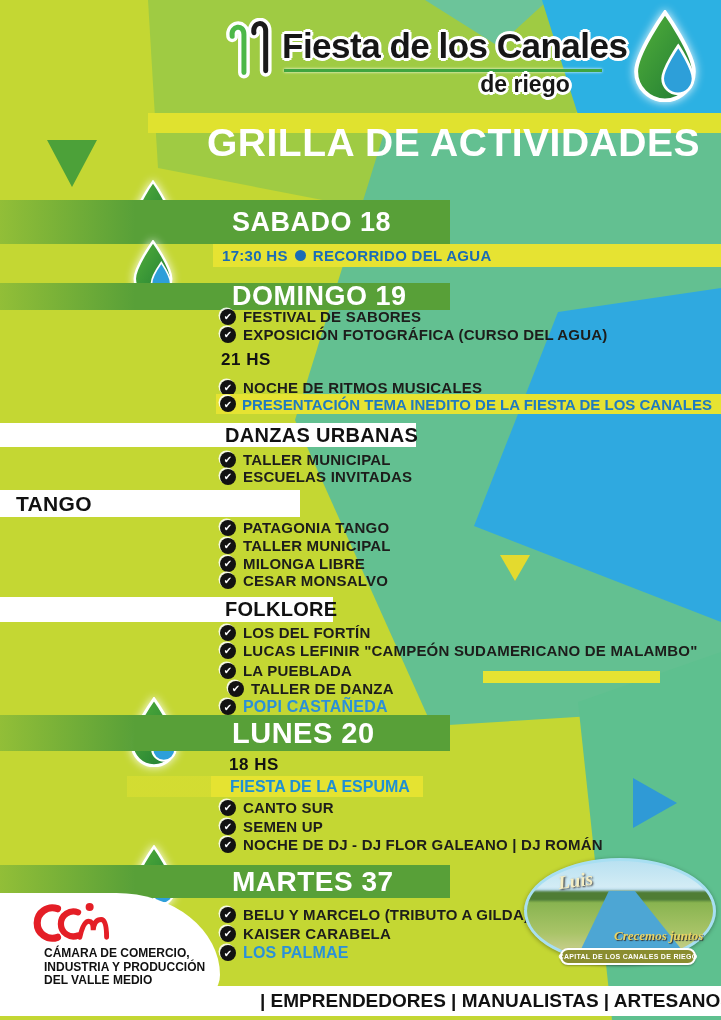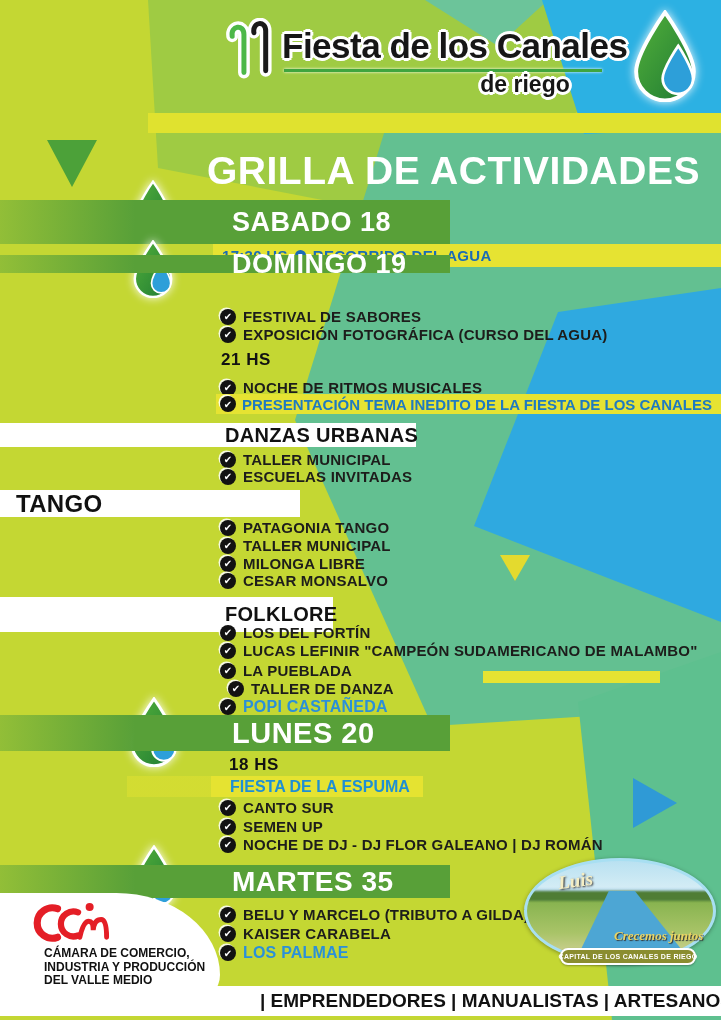--- a/index.html
+++ b/index.html
@@ -23,21 +23,21 @@
   .deco-yellow-tri{left:500px;top:555px;width:0;height:0;border-left:15px solid transparent;border-right:15px solid transparent;border-top:26px solid #e4da2e;}
   .deco-yellow-bar{left:483px;top:671px;width:177px;height:12px;background:#e6e332;}
   .deco-blue-tri{left:633px;top:778px;width:0;height:0;border-top:25px solid transparent;border-bottom:25px solid transparent;border-left:44px solid #2f9ad6;}
   
   .year{left:36px;top:16px;color:#fff;font-weight:800;font-size:55px;line-height:54px;letter-spacing:1px;}
   .year .l2{display:block;margin-left:20px;}
   .outline-w{text-shadow:-2px -2px 0 #fff,2px -2px 0 #fff,-2px 2px 0 #fff,2px 2px 0 #fff,0 -3px 0 #fff,0 3px 0 #fff,-3px 0 0 #fff,3px 0 0 #fff;}
   .fiesta-title{left:282px;top:26px;font-size:35px;font-weight:800;color:#161616;letter-spacing:-.5px;white-space:nowrap;}
   .fiesta-underline{left:284px;top:69px;width:318px;height:3px;background:#3fa53f;box-shadow:0 0 3px #fff;}
   .fiesta-sub{left:445px;top:71px;width:160px;text-align:center;font-size:23px;font-weight:800;color:#161616;}
-  .grid-title{left:207px;top:149px;font-size:39px;font-weight:800;color:#fff;letter-spacing:.5px;white-space:nowrap;}
+  .grid-title{left:207px;top:121px;font-size:39px;font-weight:800;color:#fff;letter-spacing:.5px;white-space:nowrap;}
   
   .drop{filter:drop-shadow(0 0 5px rgba(255,255,255,.95));}
   
   .day-banner{left:0;width:450px;display:flex;align-items:center;box-sizing:border-box;padding-left:232px;
     background:linear-gradient(90deg,rgba(96,166,60,.5),#58a038 30%);
     color:#fff;font-weight:800;font-size:27px;letter-spacing:.5px;white-space:nowrap;}
   
   .band{box-sizing:border-box;display:flex;align-items:center;background:#e6e332;}
   .band-1730{left:213px;top:244px;width:604px;height:23px;padding-left:9px;gap:7px;font-size:15px;font-weight:800;color:#1b6cb5;letter-spacing:.3px;}
   .dot{width:11px;height:11px;border-radius:50%;background:#1b6cb5;}
@@ -127,21 +127,21 @@
   <div class="abs band band-1730">
     <span>17:30 HS</span>
     <span class="dot"></span>
     <span>RECORRIDO DEL AGUA</span>
   </div>
 
   <svg class="abs drop" style="left:128px;top:240px;" width="50" height="58" viewBox="0 0 100 118">
     <path d="M50 3 C50 3 13 55 13 79 a37 37 0 0 0 74 0 C87 55 50 3 50 3 Z" fill="url(#gdrop)" stroke="#ffffff" stroke-width="5"></path>
     <path d="M67 46 C67 46 47 75 47 88 a19.5 19.5 0 0 0 39 0 C86 75 67 46 67 46 Z" fill="#2d9fd9" stroke="#ffffff" stroke-width="3.5"></path>
   </svg>
-  <div class="abs day-banner" style="top:255px;height:18px;">
+  <div class="abs day-banner" style="top:283px;height:27px;">
     <span>DOMINGO 19</span>
   </div>
 
   <div class="abs item" style="left:220px;top:308px;">
     <span class="check"></span>
     <span>FESTIVAL DE SABORES</span>
   </div>
   <div class="abs item" style="left:220px;top:326px;">
     <span class="check"></span>
     <span>EXPOSICIÓN FOTOGRÁFICA (CURSO DEL AGUA)</span>
@@ -161,41 +161,41 @@
   </div>
   <div class="abs item" style="left:220px;top:451px;">
     <span class="check"></span>
     <span>TALLER MUNICIPAL</span>
   </div>
   <div class="abs item" style="left:220px;top:468px;">
     <span class="check"></span>
     <span>ESCUELAS INVITADAS</span>
   </div>
 
-  <div class="abs sect" style="top:490px;width:300px;height:27px;font-size:24px;padding-left:16px;">
+  <div class="abs sect" style="top:490px;width:300px;height:27px;font-size:21px;padding-left:16px;">
     <span>TANGO</span>
   </div>
   <div class="abs item" style="left:220px;top:519px;">
     <span class="check"></span>
     <span>PATAGONIA TANGO</span>
   </div>
   <div class="abs item" style="left:220px;top:537px;">
     <span class="check"></span>
     <span>TALLER MUNICIPAL</span>
   </div>
   <div class="abs item" style="left:220px;top:555px;">
     <span class="check"></span>
     <span>MILONGA LIBRE</span>
   </div>
   <div class="abs item" style="left:220px;top:572px;justify-content:space-between;">
     <span class="check"></span>
     <span>CESAR MONSALVO</span>
   </div>
 
-  <div class="abs sect" style="top:597px;width:333px;height:35px;">
+  <div class="abs sect" style="top:597px;width:333px;height:25px;">
     <span>FOLKLORE</span>
   </div>
   <div class="abs item" style="left:220px;top:624px;">
     <span class="check"></span>
     <span>LOS DEL FORTÍN</span>
   </div>
   <div class="abs item" style="left:220px;top:642px;">
     <span class="check"></span>
     <span>LUCAS LEFINIR "CAMPEÓN SUDAMERICANO DE MALAMBO"</span>
   </div>
@@ -234,21 +234,21 @@
   <div class="abs item" style="left:220px;top:836px;">
     <span class="check"></span>
     <span>NOCHE DE DJ - DJ FLOR GALEANO | DJ ROMÁN</span>
   </div>
 
   <svg class="abs drop" style="left:127px;top:845px;" width="54" height="64" viewBox="0 0 100 118">
     <path d="M50 3 C50 3 13 55 13 79 a37 37 0 0 0 74 0 C87 55 50 3 50 3 Z" fill="url(#gdrop)" stroke="#ffffff" stroke-width="5"></path>
     <path d="M67 46 C67 46 47 75 47 88 a19.5 19.5 0 0 0 39 0 C86 75 67 46 67 46 Z" fill="#2d9fd9" stroke="#ffffff" stroke-width="3.5"></path>
   </svg>
   <div class="abs day-banner" style="top:865px;height:33px;font-size:28px;">
-    <span>MARTES 35</span>
+    <span>MARTES 37</span>
   </div>
   <div class="abs item" style="left:220px;top:906px;">
     <span class="check"></span>
     <span>BELU Y MARCELO (TRIBUTO A GILDA)</span>
   </div>
   <div class="abs item" style="left:220px;top:925px;">
     <span class="check"></span>
     <span>KAISER CARABELA</span>
   </div>
   <div class="abs item blue" style="left:220px;top:944px;">

